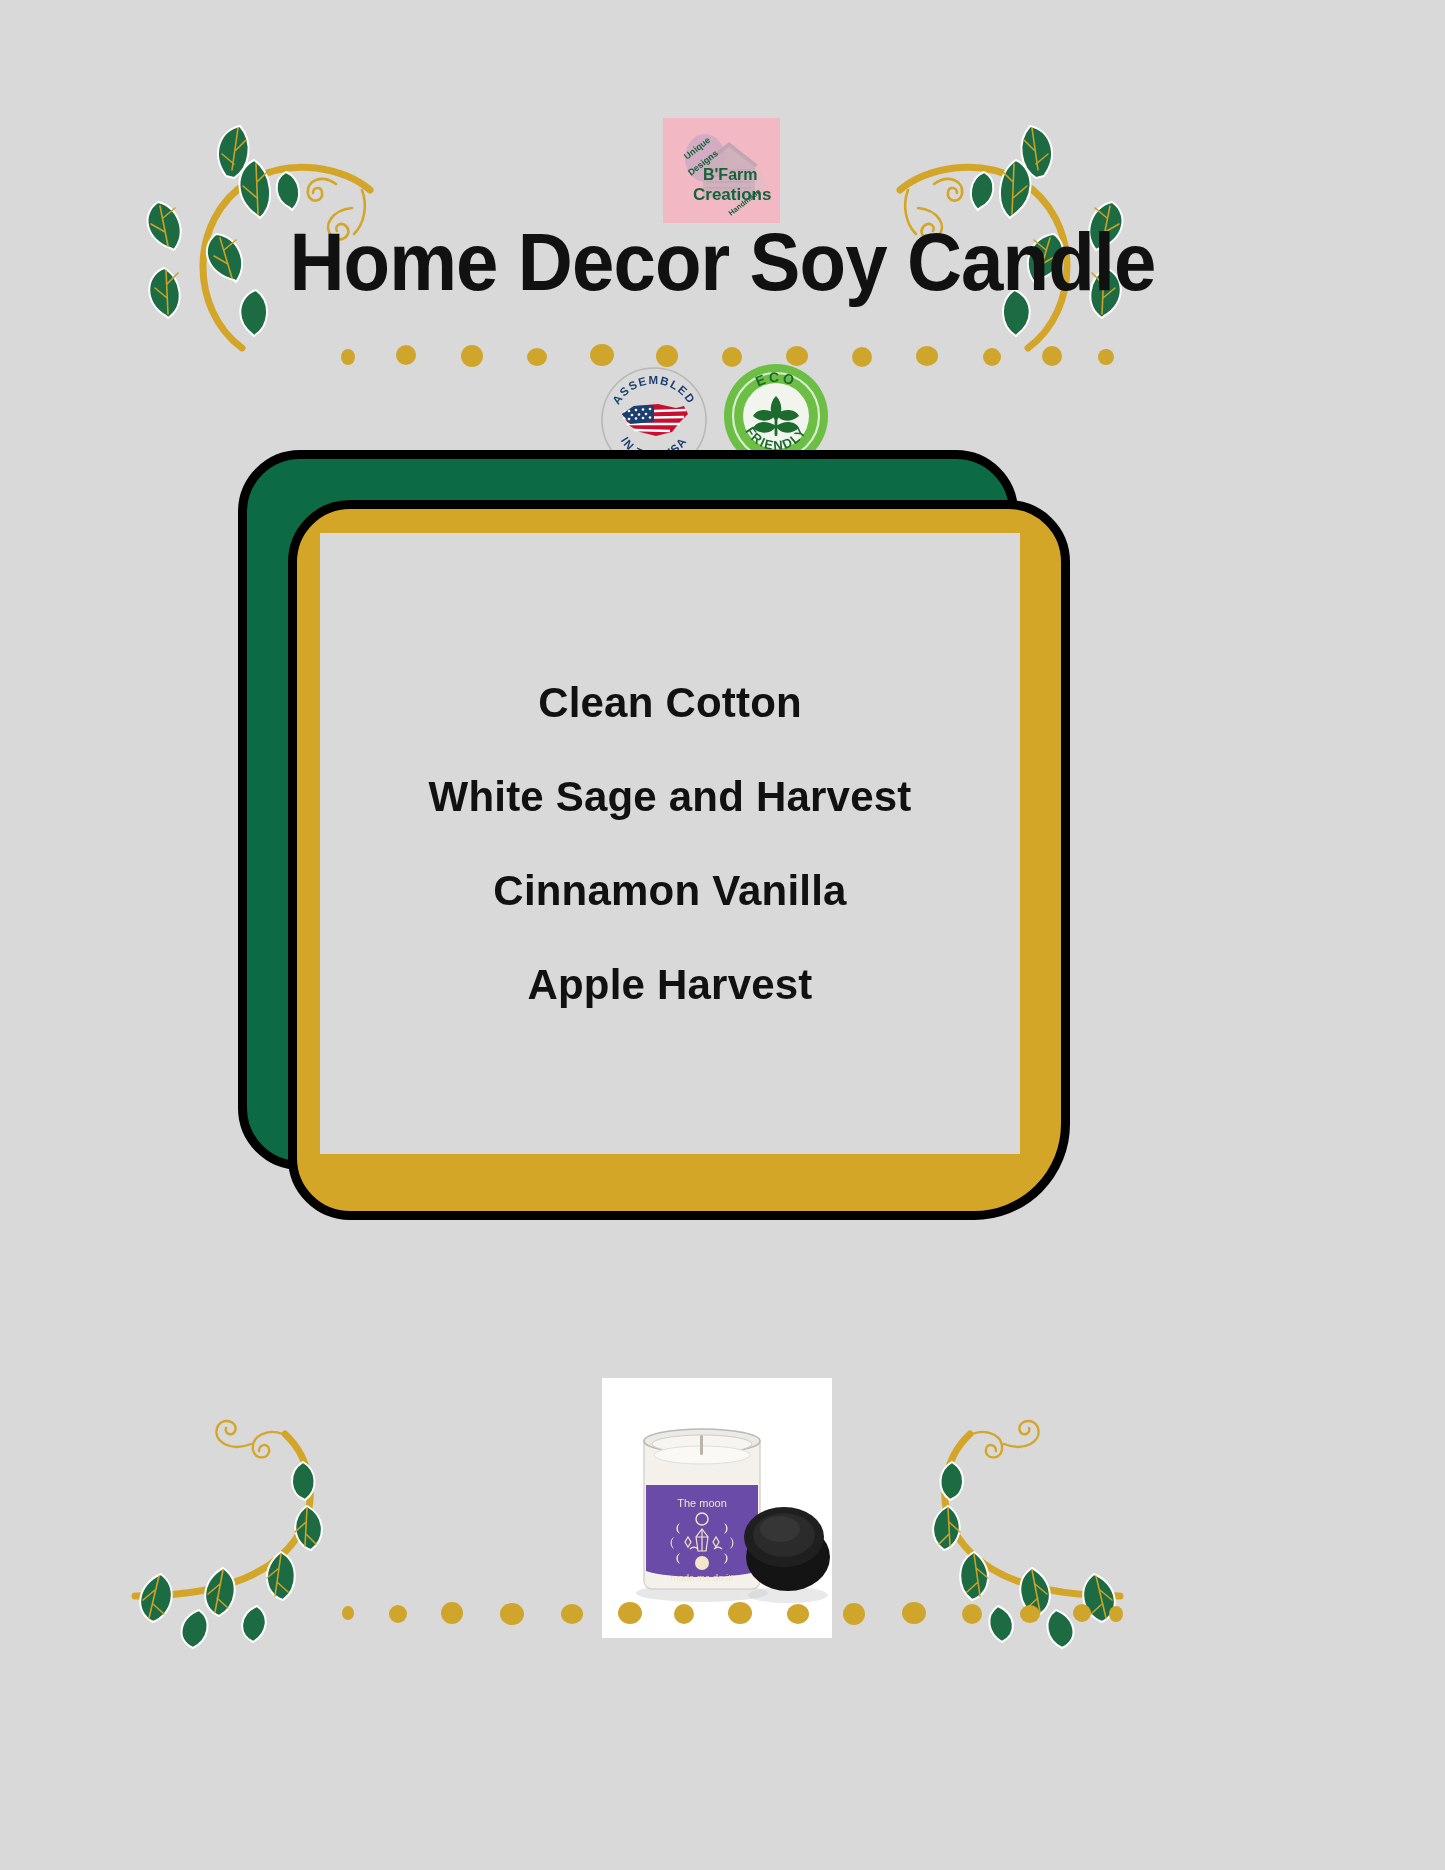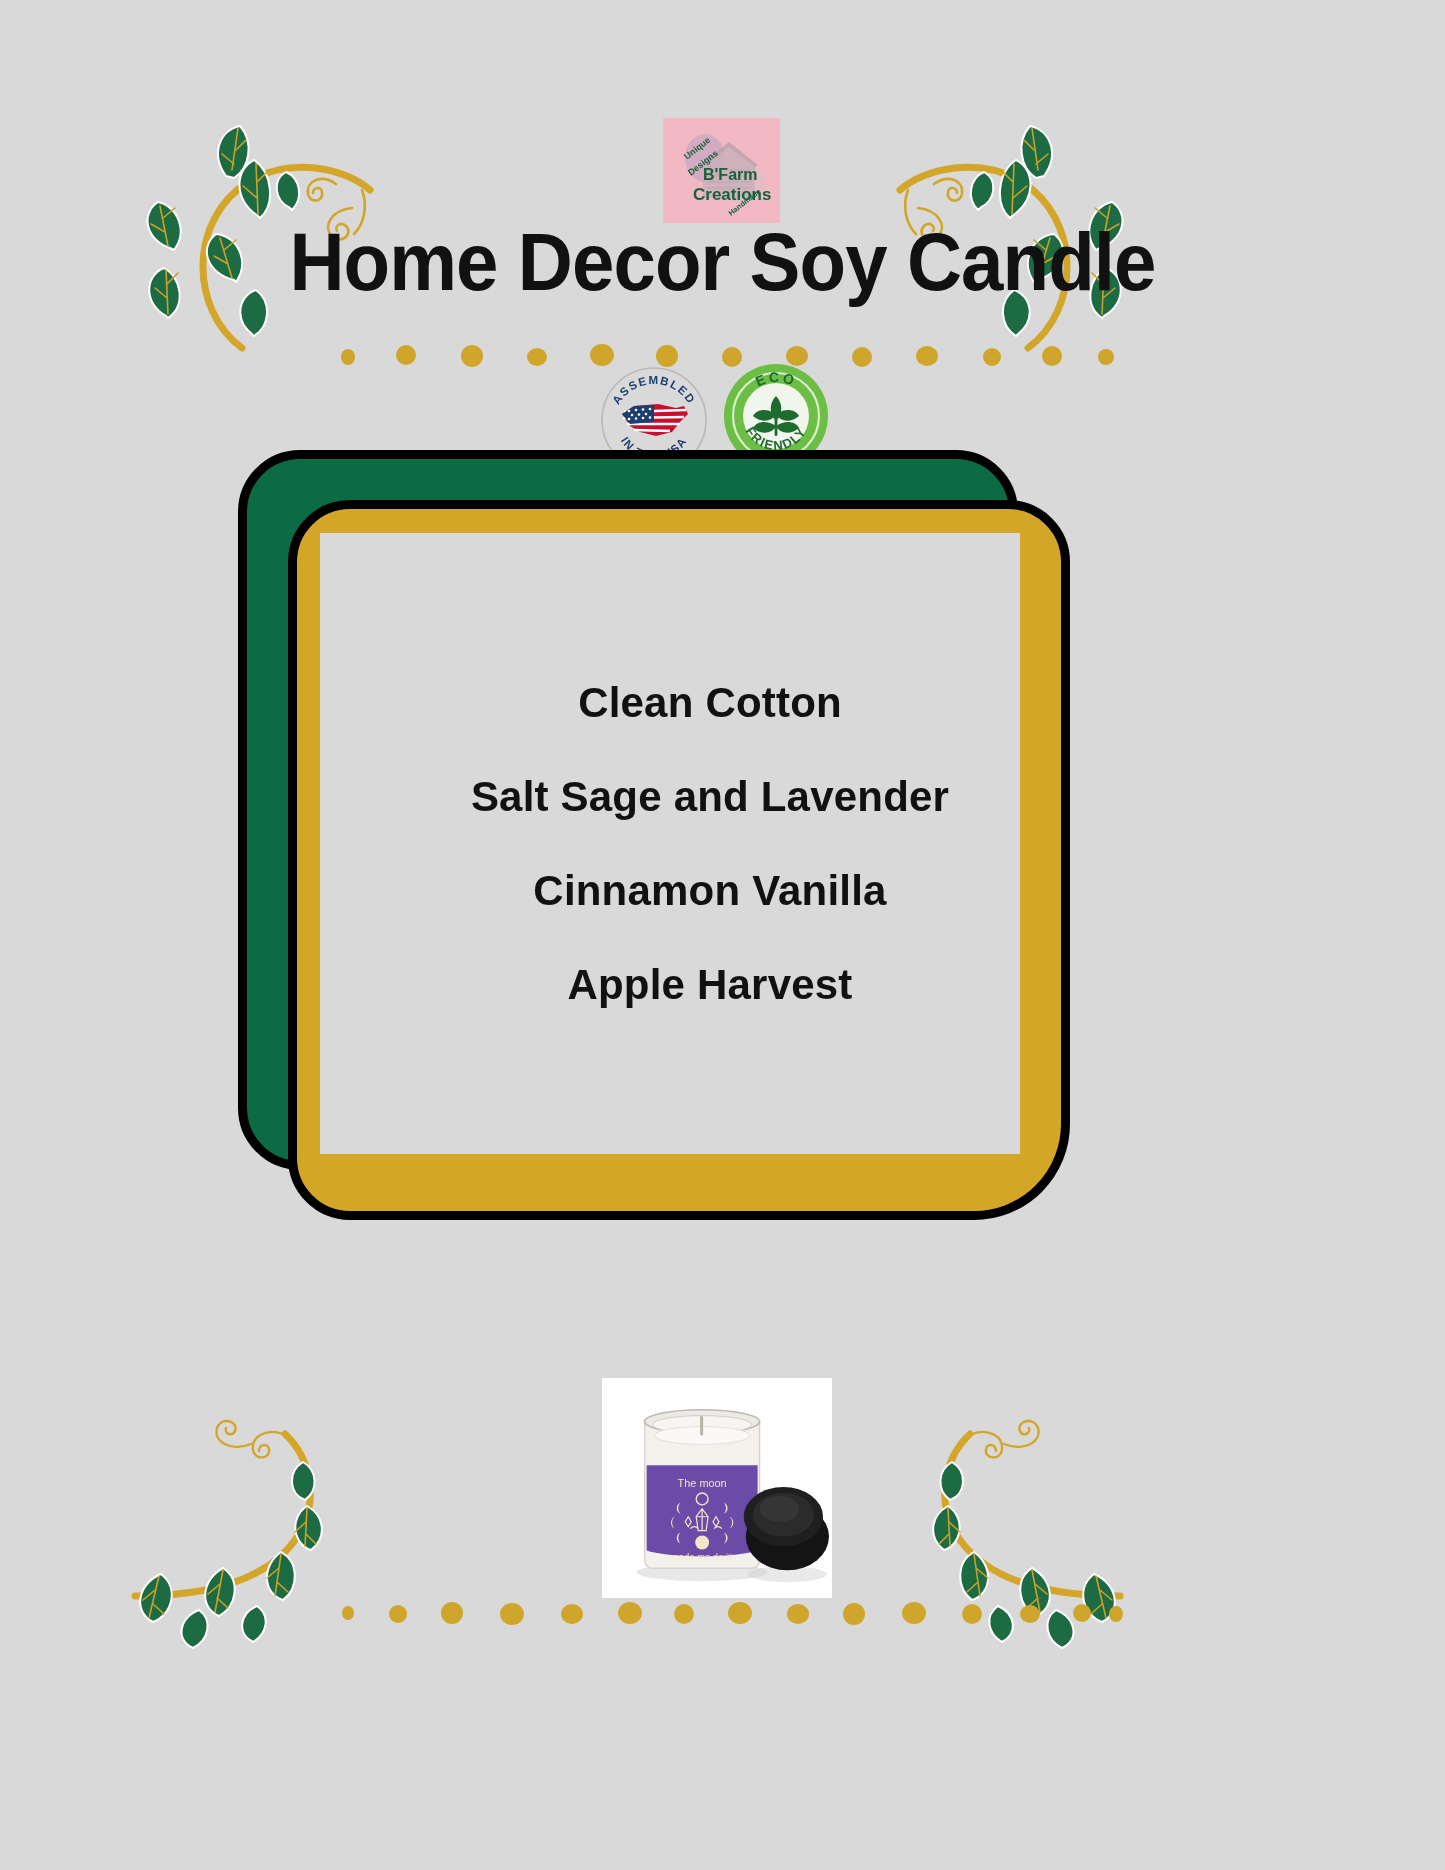--- a/index.html
+++ b/index.html
@@ -66,30 +66,29 @@
     position:absolute;left:320px;top:533px;width:700px;height:621px;
     background:#d9d9d9;
   }
 
   
   .scent-list{
     position:absolute;left:320px;top:533px;width:700px;height:621px;
     display:flex;flex-direction:column;
     align-items:center;justify-content:center;
     gap:46px;
-    margin-left:40px;
   }
   .scent{
     font-size:42px;font-weight:700;color:#111;
     letter-spacing:.2px;white-space:nowrap;text-align:center;
   }
 
   
   .product{
-    position:absolute;left:602px;top:1378px;width:230px;height:220px;
+    position:absolute;left:602px;top:1378px;width:230px;height:260px;
     background:#fff;overflow:hidden;
   }
   .product svg{display:block;width:100%;height:100%;}
 </style>
 </head>
 <body>
 
 <div class="poster">
 
   <div class="logo">
@@ -318,21 +317,21 @@
       </g>
     </svg>
   </div>
 
   <div class="frame-green"></div>
   <div class="frame-gold"></div>
   <div class="frame-inner"></div>
 
   <div class="scent-list">
     <div class="scent">Clean Cotton</div>
-    <div class="scent">Salt Sage and Lavender</div>
+    <div class="scent">White Sage and Harvest</div>
     <div class="scent">Cinnamon Vanilla</div>
     <div class="scent">Apple Harvest</div>
   </div>
 
   <div class="product">
     <svg viewBox="0 0 230 222" xmlns="http://www.w3.org/2000/svg">
       <rect width="230" height="222" fill="#ffffff"></rect>
       <ellipse cx="100" cy="196" rx="66" ry="9" fill="#cfcfcf" opacity=".5"></ellipse>
       <ellipse cx="186" cy="198" rx="40" ry="8" fill="#cfcfcf" opacity=".45"></ellipse>
 

